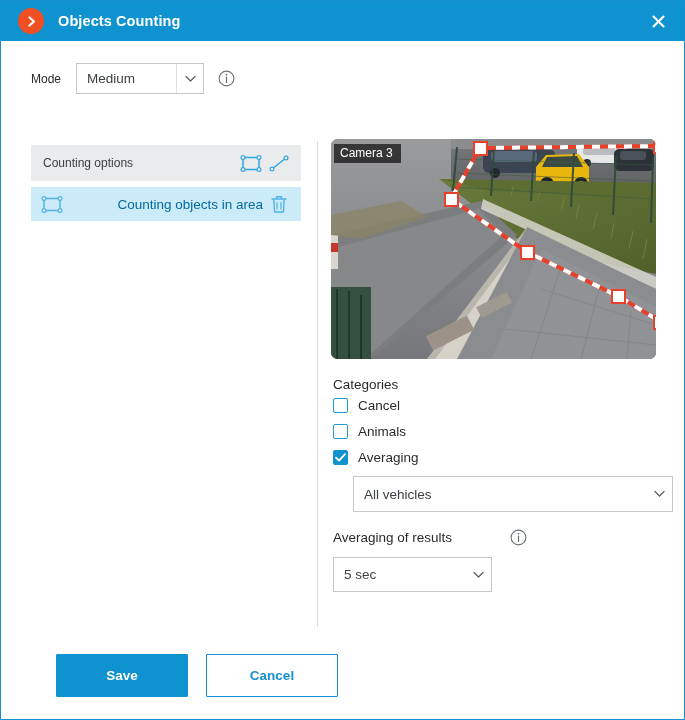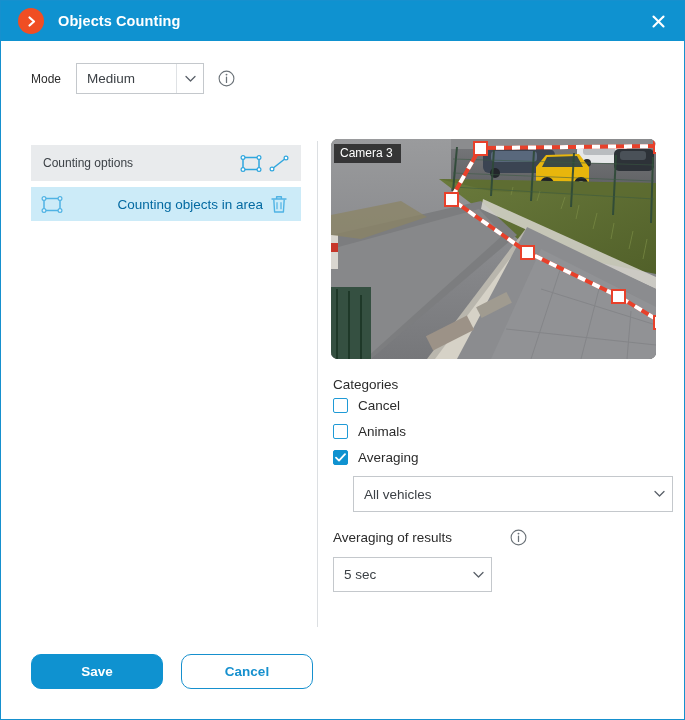--- a/index.html
+++ b/index.html
@@ -295,29 +295,30 @@
     position: absolute;
     left: 0;
     bottom: 0;
     width: 683px;
     height: 92px;
     background: #ffffff;
   }
   .btn {
     position: absolute;
     top: 27px;
-    height: 35px;
+    height: 43px;
     box-sizing: border-box;
     font-size: 13.5px;
     font-weight: bold;
     display: flex;
     align-items: center;
     justify-content: center;
     cursor: pointer;
-    border-radius: 10px;
+    border-radius: 1px;
+    margin-left: 25px;
   }
   #save-button {
     left: 30px;
     width: 132px;
     background: #0f92d0;
     color: #ffffff;
     border: 1px solid #0f92d0;
   }
   #cancel-button {
     left: 180px;

